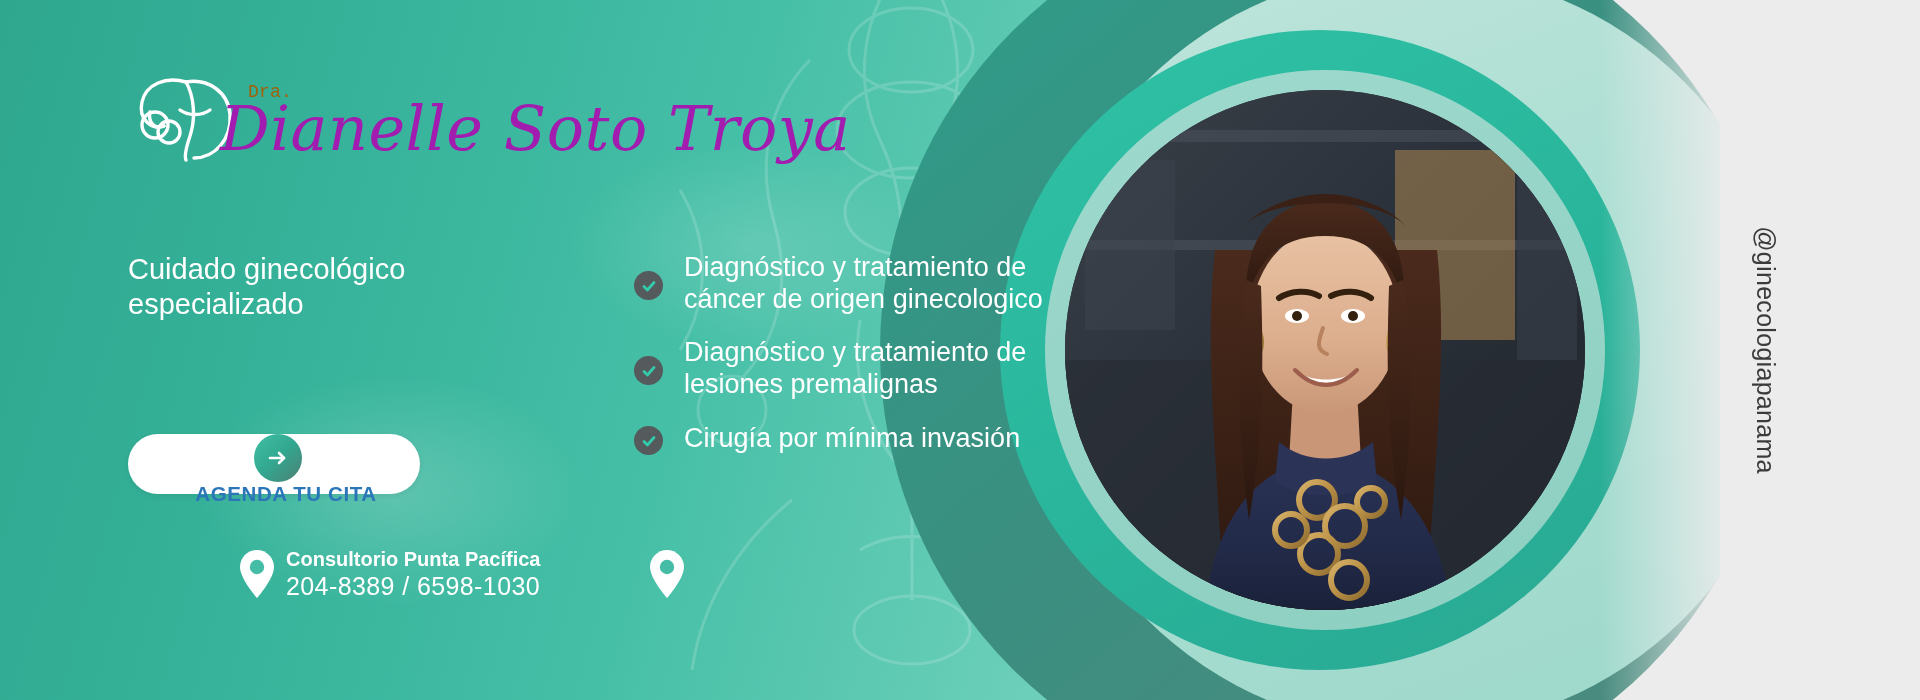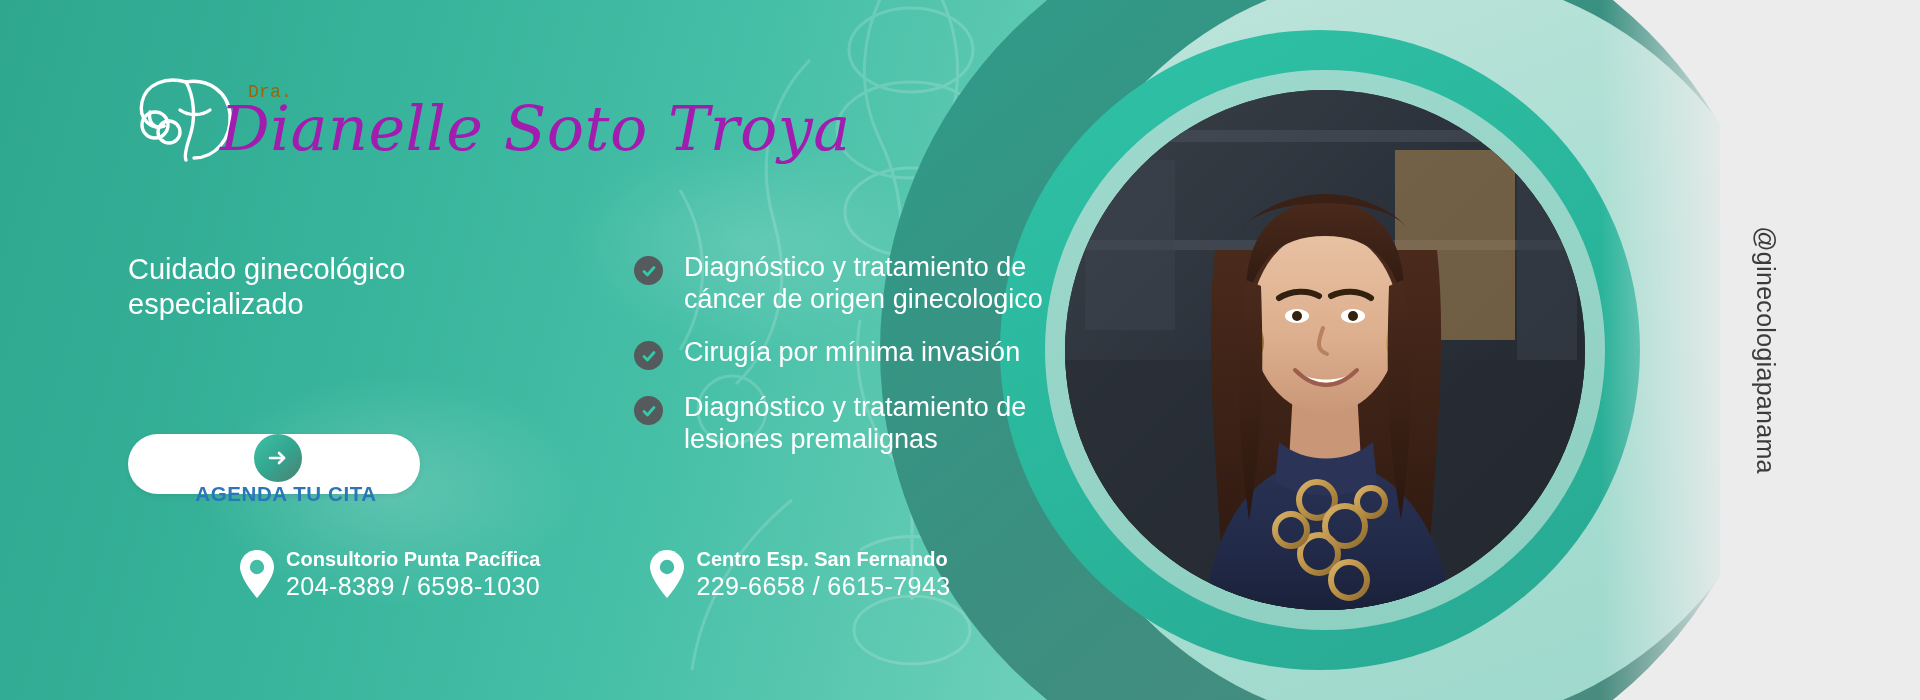--- a/index.html
+++ b/index.html
@@ -103,21 +103,21 @@
     display:flex;align-items:center;justify-content:center;
   }
   .cta-circle svg{width:24px;height:24px;display:block;}
   .cta-label{
     margin-left:24px;color:#2b76b9;font-size:20.5px;font-weight:700;letter-spacing:.6px;
     font-family:"Liberation Sans",sans-serif;
   }
 
   
   .checklist{position:absolute;left:634px;top:252px;width:470px;}
-  .check-item{display:flex;align-items:flex-start;margin-bottom:22px;}
+  .check-item{display:flex;align-items:center;margin-bottom:22px;}
   .check-item:last-child{margin-bottom:0;}
   .check-ico{
     width:29px;height:29px;border-radius:50%;background:#555a5c;flex:0 0 auto;
     margin-top:4px;display:flex;align-items:center;justify-content:center;
   }
   .check-ico svg{width:18px;height:18px;display:block;}
   .check-text{
     margin-left:21px;color:#fff;font-size:27px;line-height:1.17;font-weight:400;
     font-family:"Liberation Sans",sans-serif;
   }
@@ -305,29 +305,29 @@
         </svg>
       </div>
       <div class="check-text">Diagnóstico y tratamiento de cáncer de origen ginecologico</div>
     </div>
     <div class="check-item">
       <div class="check-ico">
         <svg viewBox="0 0 18 18" fill="none" stroke="#33c9ab" stroke-width="2.8" stroke-linecap="round" stroke-linejoin="round">
           <polyline points="4,9.5 7.4,13 14,5.5"></polyline>
         </svg>
       </div>
-      <div class="check-text">Cirugía por mínima invasión</div>
+      <div class="check-text">Diagnóstico y tratamiento de lesiones premalignas</div>
     </div>
     <div class="check-item">
       <div class="check-ico">
         <svg viewBox="0 0 18 18" fill="none" stroke="#33c9ab" stroke-width="2.8" stroke-linecap="round" stroke-linejoin="round">
           <polyline points="4,9.5 7.4,13 14,5.5"></polyline>
         </svg>
       </div>
-      <div class="check-text">Diagnóstico y tratamiento de lesiones premalignas</div>
+      <div class="check-text">Cirugía por mínima invasión</div>
     </div>
   </div>
 
   <div class="locations">
     <div class="loc">
       <div class="loc-pin">
         <svg viewBox="0 0 34 48" fill="#ffffff">
           <path d="M17 0 C7.6 0 0 7.6 0 17 C0 29 17 48 17 48 C17 48 34 29 34 17 C34 7.6 26.4 0 17 0 Z"></path>
           <circle cx="17" cy="17" r="7.2" fill="#45bda6"></circle>
         </svg>
@@ -337,22 +337,18 @@
         <div class="loc-phones">204-8389 / 6598-1030</div>
       </div>
     </div>
     <div class="loc">
       <div class="loc-pin">
         <svg viewBox="0 0 34 48" fill="#ffffff">
           <path d="M17 0 C7.6 0 0 7.6 0 17 C0 29 17 48 17 48 C17 48 34 29 34 17 C34 7.6 26.4 0 17 0 Z"></path>
           <circle cx="17" cy="17" r="7.2" fill="#45bda6"></circle>
         </svg>
       </div>
-      <div class="loc-text">
-        <div class="loc-name">Centro Esp. San Fernando</div>
-        <div class="loc-phones">229-6658 / 6615-7943</div>
-      </div>
     </div>
   </div>
 
   <div class="handle">@ginecologiapanama</div>
 
 </div>
 
 </body></html>

